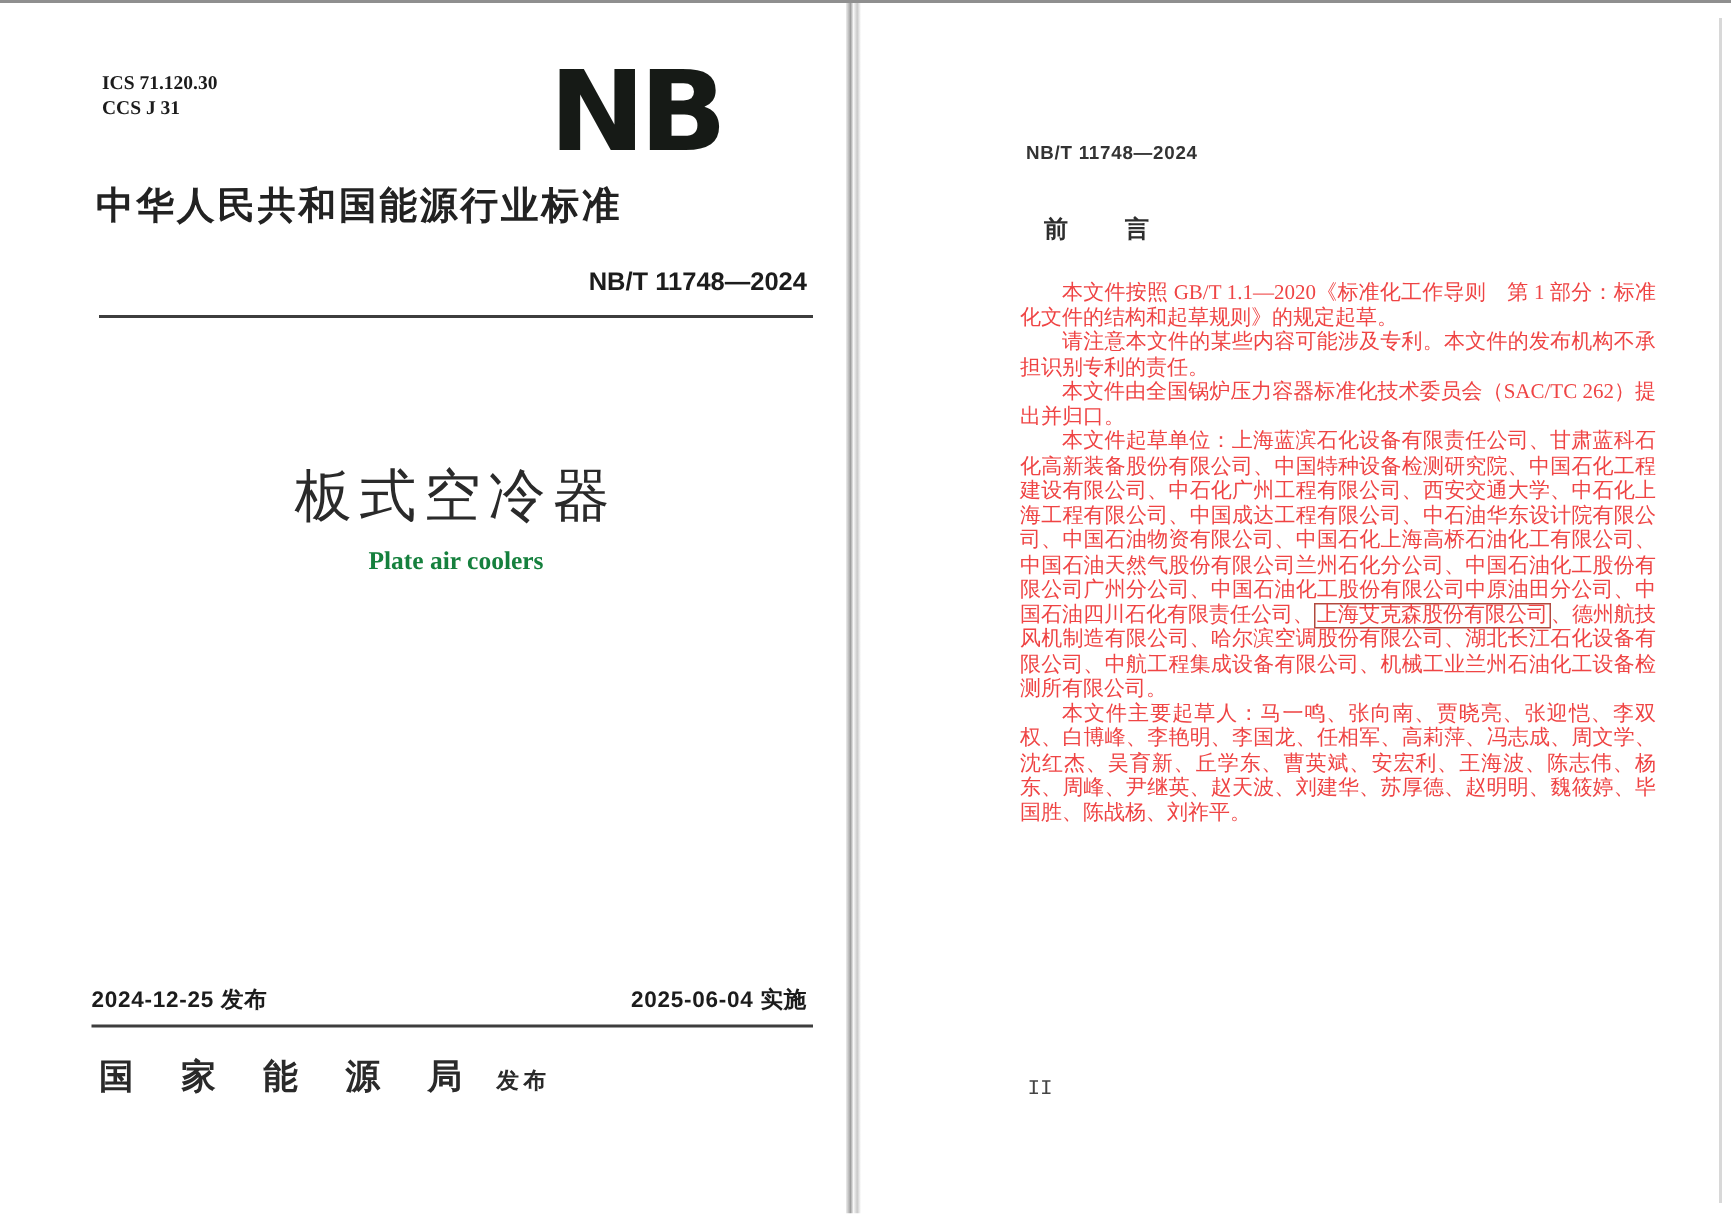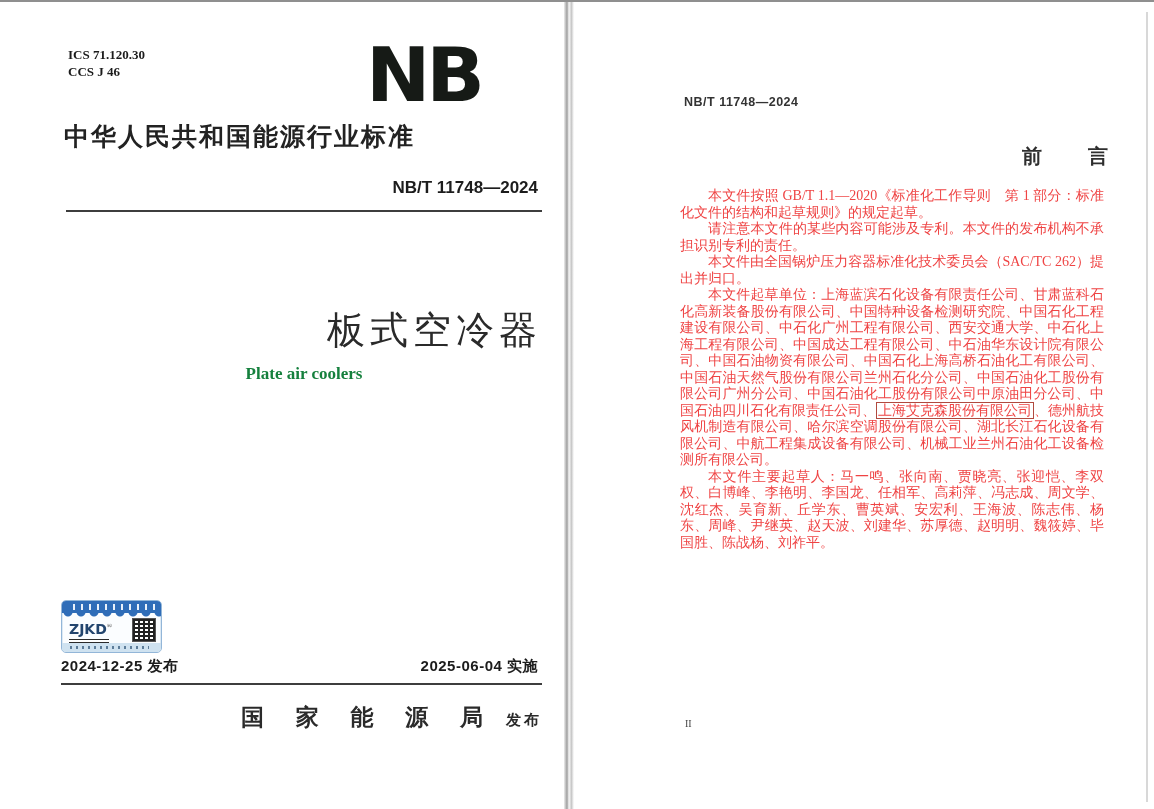--- a/index.html
+++ b/index.html
@@ -19,21 +19,21 @@
   .ics{position:absolute;left:68px;top:44px;font-size:13px;font-weight:bold;line-height:17px;
     font-family:"Liberation Serif","DejaVu Serif",serif;}
   .nb-logo{position:absolute;left:366px;top:36px;font-family:"DejaVu Sans","Liberation Sans",sans-serif;
     font-size:74px;font-weight:900;letter-spacing:-4px;color:#161a16;line-height:1;
     transform:scaleX(1.04);transform-origin:left top;}
   .std-class{position:absolute;left:64px;top:118px;width:480px;font-size:25px;font-weight:bold;
     letter-spacing:2px;white-space:nowrap;color:#222;}
   .std-number-cover{position:absolute;right:26px;top:176px;font-size:17px;font-weight:bold;
     font-family:"Liberation Sans","DejaVu Sans",sans-serif;}
   .rule-top{position:absolute;left:66px;top:208px;width:476px;height:2px;background:#3d3d3d;}
-  .title-zh{position:absolute;left:66px;top:303px;width:476px;text-align:right;font-size:38px;
+  .title-zh{position:absolute;left:66px;top:303px;width:476px;text-align:center;font-size:38px;
     letter-spacing:5px;color:#2a2a2a;}
   .title-en{position:absolute;left:66px;top:362px;width:476px;text-align:center;font-size:17px;
     font-weight:bold;color:#15803d;}
   
   .stamp{position:absolute;left:61px;top:598px;width:101px;height:53px;background:#fbfdff;
     border:1px solid #93b6d8;border-radius:5px;overflow:hidden;box-sizing:border-box;
     box-shadow:0 0 0 1px #dce9f4 inset;}
   .stamp-top{height:12px;background:#2f6db8;
     background-image:repeating-linear-gradient(90deg,#2f6db8 0 3px,#e8f1fa 3px 5px,#2f6db8 5px 8px);
     background-size:100% 6px;background-position:8px 3px;background-repeat:no-repeat;background-color:#2f6db8;}
@@ -51,70 +51,58 @@
       repeating-linear-gradient(0deg,#222 0 2px,rgba(0,0,0,0) 2px 4px),
       repeating-linear-gradient(90deg,#222 0 2px,#fff 2px 5px);}
   .stamp-bottom{position:absolute;left:0;bottom:0;width:100%;height:9px;background:#cfe2f0;
     background-image:repeating-linear-gradient(90deg,#5d7d9a 0 2px,rgba(0,0,0,0) 2px 6px);
     background-size:80% 3px;background-position:8px 3px;background-repeat:no-repeat;}
   .date-issue{position:absolute;left:61px;top:655px;font-size:15px;font-weight:bold;
     font-family:"Liberation Sans","DejaVu Sans",sans-serif;letter-spacing:0.5px;}
   .date-impl{position:absolute;right:26px;top:655px;font-size:15px;font-weight:bold;
     font-family:"Liberation Sans","DejaVu Sans",sans-serif;letter-spacing:0.5px;}
   .rule-bottom{position:absolute;left:61px;top:681px;width:481px;height:2px;background:#3d3d3d;}
-  .issuer-line{position:absolute;left:66px;top:700px;width:476px;text-align:right;white-space:nowrap;}
+  .issuer-line{position:absolute;left:66px;top:700px;width:476px;text-align:left;white-space:nowrap;}
   .issuer-name{font-size:23px;font-weight:bold;letter-spacing:13px;color:#2a2a2a;}
   .issuer-suffix{font-size:15px;font-weight:bold;margin-left:10px;letter-spacing:3px;color:#2a2a2a;}
   
   .rp-header{position:absolute;left:110px;top:93px;font-size:12.5px;font-weight:bold;
     font-family:"Liberation Sans","DejaVu Sans",sans-serif;letter-spacing:0.5px;color:#333;}
-  .fw-heading{position:absolute;left:106px;top:141px;width:430px;text-align:right;
-    font-size:20px;font-weight:bold;letter-spacing:2px;color:#2e2e2e;}
+  .fw-heading{position:absolute;left:122px;top:141px;width:430px;text-align:left;
+    font-size:16px;font-weight:bold;letter-spacing:2px;color:#2e2e2e;}
   .fw-body{position:absolute;left:106px;top:186px;width:424px;font-size:14px;line-height:16.5px;
     text-align:justify;color:#ef4444;}
   .fw-body p{margin:0;text-indent:2em;}
   .hl-box{border:1px solid #b14a3f;padding:0 1px;}
-  .page-num{position:absolute;left:111px;top:716px;font-size:10px;color:#444;
-    font-family:Liberation Serif, serif;text-align:right;}
+  .page-num{position:absolute;left:111px;top:716px;font-size:14px;color:#444;
+    font-family:Liberation Mono, monospace;text-align:right;}
 </style>
 </head>
 <body>
 
 <div id="canvas">
 
   <div class="page" id="left-page">
 
     <div class="ics">
       <div>ICS 71.120.30</div>
-      <div>CCS J 46</div>
+      <div>CCS J 31</div>
     </div>
 
     <div class="nb-logo">NB</div>
 
     <div class="std-class">中华人民共和国能源行业标准</div>
 
     <div class="std-number-cover">NB/T 11748—2024</div>
 
     <div class="rule-top"></div>
 
     <div class="title-zh">板式空冷器</div>
     <div class="title-en">Plate air coolers</div>
 
-    <div class="stamp">
-      <div class="stamp-top"></div>
-      <div class="stamp-scallop"></div>
-      <div class="stamp-mid">
-        <div>
-          <span class="stamp-zjkd">ZJKD</span><span class="stamp-reg">®</span>
-          <div class="stamp-bars"></div>
-        </div>
-        <div class="stamp-qr"></div>
-      </div>
-      <div class="stamp-bottom"></div>
-    </div>
 
     <div class="date-issue">2024-12-25 发布</div>
     <div class="date-impl">2025-06-04 实施</div>
 
     <div class="rule-bottom"></div>
 
     <div class="issuer-line">
       <span class="issuer-name">国 家 能 源 局</span><span class="issuer-suffix">发布</span>
     </div>
 

